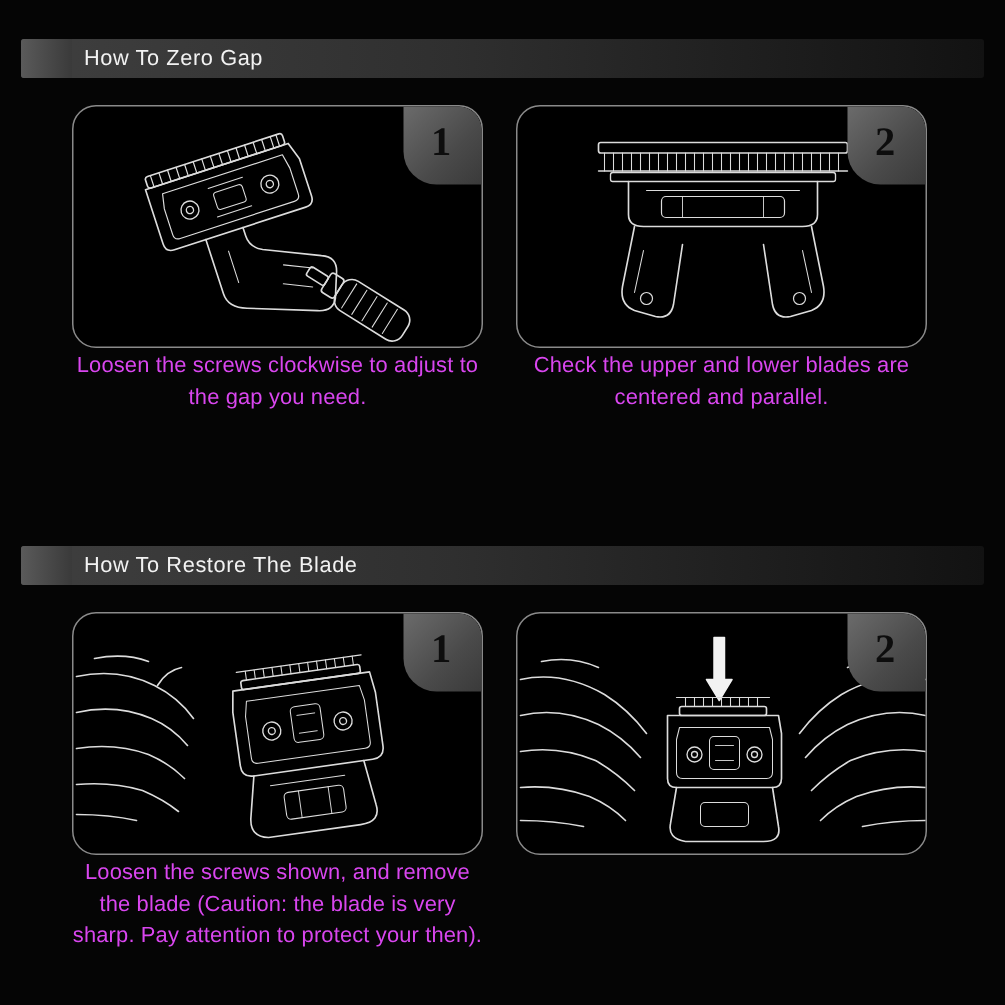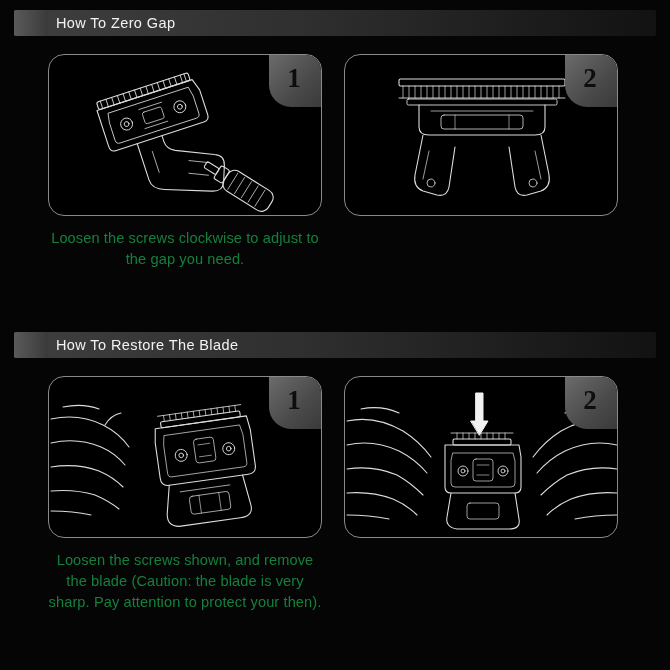--- a/index.html
+++ b/index.html
@@ -23,21 +23,21 @@
 
   
   .section {
     position: absolute;
     left: 0;
     width: 670px;
   }
   .section-header {
     position: relative;
     height: 26px;
-    margin: 0 14px 0 14px;
+    margin: 16px 14px 0 14px;
     background: linear-gradient(to right, #3f3f3f 0%, #2f2f2f 45%, #121212 100%);
     border-radius: 2px;
     display: flex;
     align-items: center;
   }
   .section-header::before {
     content: "";
     position: absolute;
     left: 0; top: 0; bottom: 0;
     width: 34px;
@@ -93,31 +93,31 @@
     font-weight: bold;
     line-height: 1;
     padding-bottom: 6px;
     padding-right: 2px;
   }
   .art {
     position: absolute;
     inset: 0;
   }
   .caption {
-    margin-top: 12px;
+    margin-top: 2px;
     text-align: center;
     font-size: 14.6px;
     line-height: 21px;
-    color: #15803d;
+    color: #d946ef;
     letter-spacing: 0.1px;
   }
 
   
   #section-zero-gap { top: 10px; }
-  #section-restore  { top: 332px; }
+  #section-restore  { top: 348px; }
 </style>
 </head>
 <body>
 
 <div class="page">
 
   <div class="section" id="section-zero-gap">
 
     <div class="section-header">
       <div class="section-title">How To Zero Gap</div>
@@ -242,20 +242,21 @@
               <path d="M84 96 L78 124" stroke-width="0.7"></path>
               <path d="M190 96 L196 124" stroke-width="0.7"></path>
               <circle cx="86" cy="128" r="4" stroke-width="0.8"></circle>
               <circle cx="188" cy="128" r="4" stroke-width="0.8"></circle>
             </svg>
           </div>
           <div class="badge">
             <span>2</span>
           </div>
         </div>
+        <div class="caption">Check the upper and lower blades are centered and parallel.</div>
       </div>
 
     </div>
   </div>
 
   <div class="section" id="section-restore">
 
     <div class="section-header">
       <div class="section-title">How To Restore The Blade</div>
     </div>

